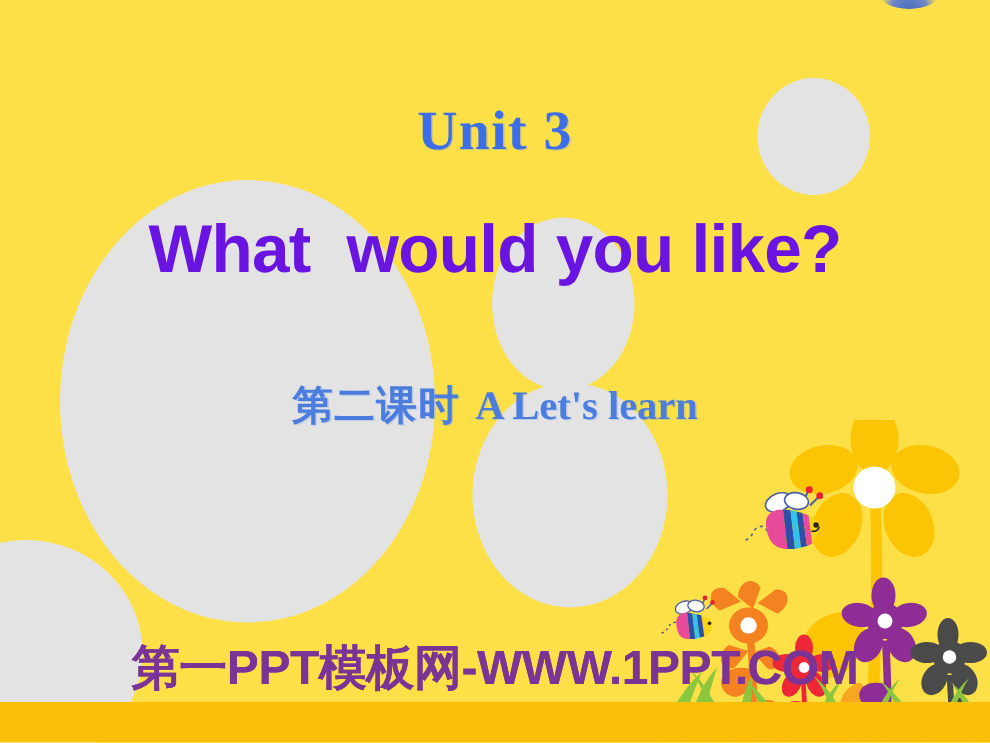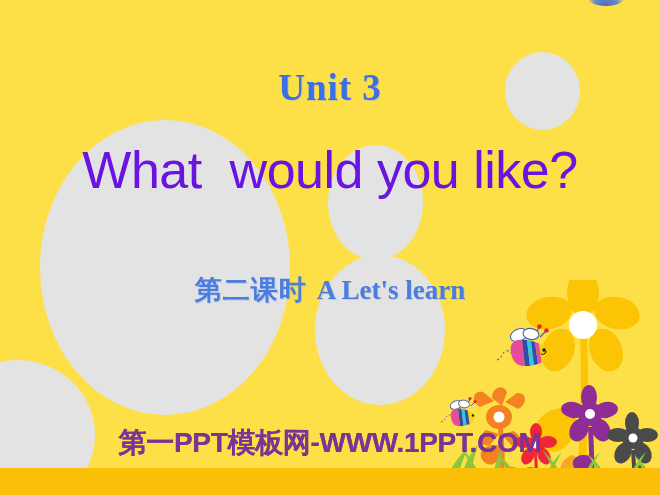--- a/index.html
+++ b/index.html
@@ -48,47 +48,47 @@
     font-size:37px;
     letter-spacing:1px;
     color:#3b6ee8;
     text-shadow:1px 1px 0 rgba(120,150,220,.35);
   }
   .main-title{
     position:absolute;
     left:0; top:140px; width:660px;
     text-align:center;
     font-family:"Liberation Sans", sans-serif;
-    font-weight:normal;
-    font-size:52px;
+    font-weight:bold;
+    font-size:45px;
     letter-spacing:-0.5px;
     color:#6a14e2;
     white-space:pre;
   }
   .sub-title{
     position:absolute;
-    left:0; top:272px; width:660px;
+    left:0; top:252px; width:660px;
     text-align:center;
     font-family:"Liberation Serif", serif;
     font-weight:bold;
     font-size:27px;
     color:#4a7ddd;
     text-shadow:1px 1px 0 rgba(130,160,225,.35);
   }
   .sub-title .cn{ letter-spacing:1px; }
   .sub-title .en{ margin-left:10px; }
 
   
   .watermark{
     position:absolute;
     left:0; top:424px; width:660px;
     text-align:center;
     font-family:"Liberation Sans", sans-serif;
     font-weight:bold;
-    font-size:28px;
+    font-size:32px;
     letter-spacing:-0.3px;
     background:linear-gradient(180deg,#7c2f94 0%, #8a3f9e 50%, #6e2a86 100%);
     -webkit-background-clip:text;
     background-clip:text;
     color:#7b3496;
     z-index:40;
   }
 
   
   .bottom-band{

